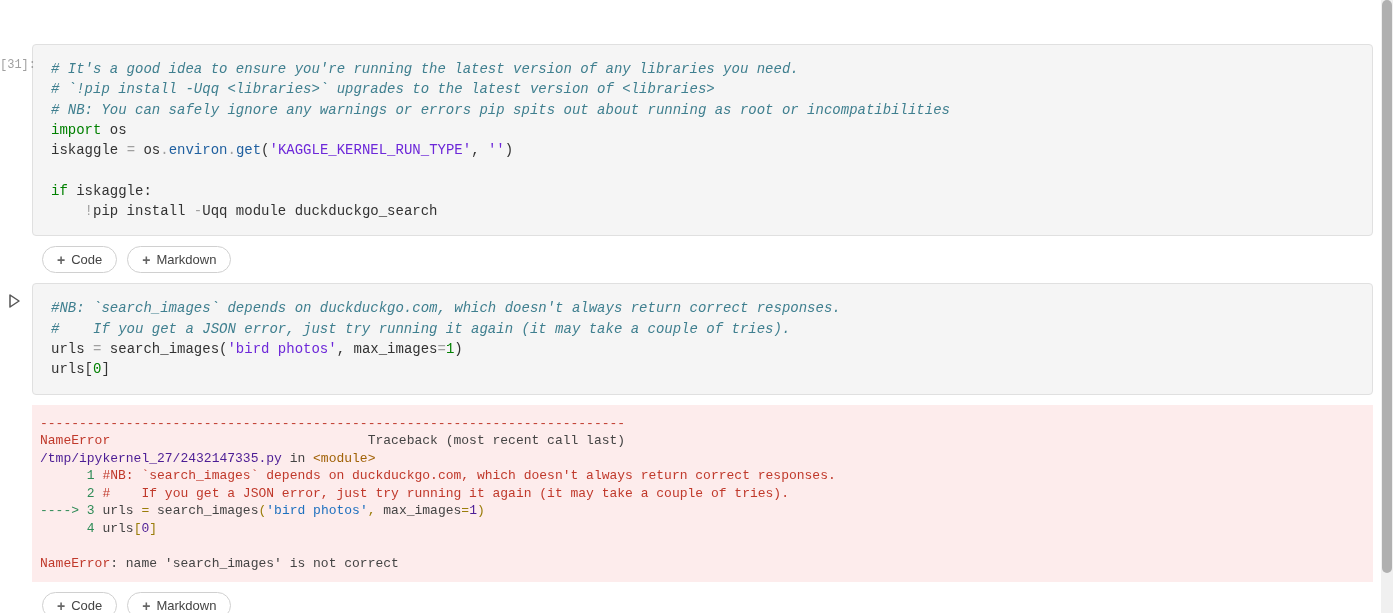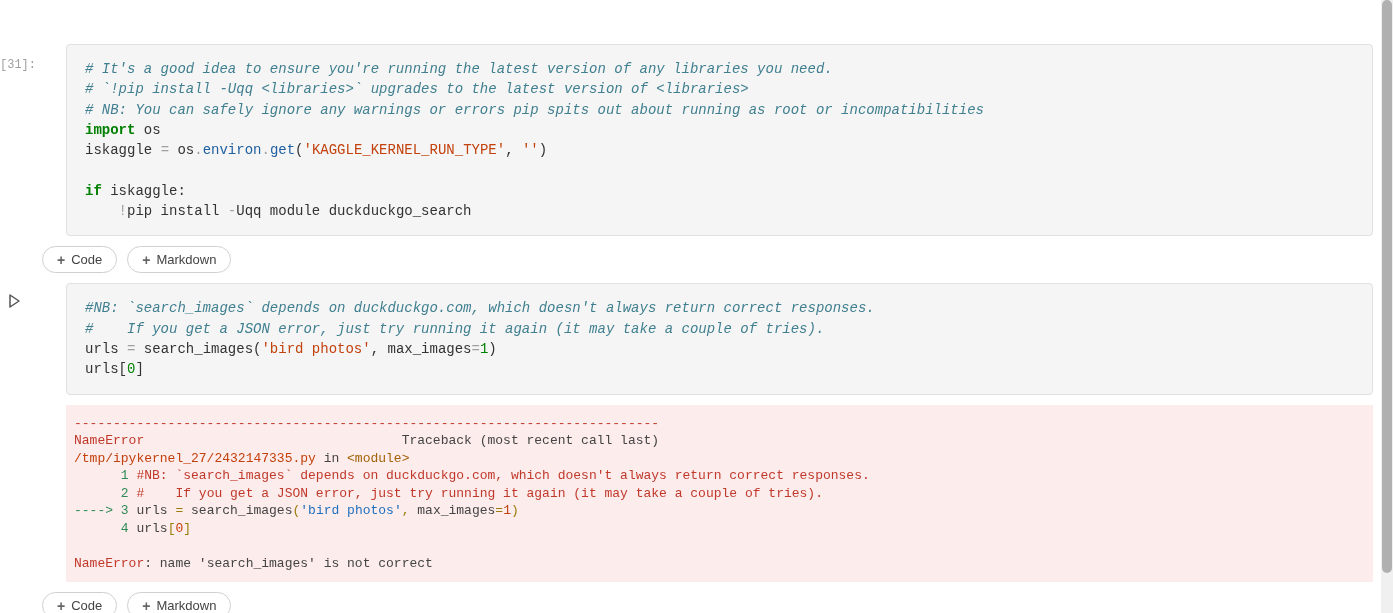--- a/index.html
+++ b/index.html
@@ -29,21 +29,21 @@
     width: 10px;
     background: #b0b0b0;
     border-radius: 5px;
   }
   .notebook {
     padding: 0 20px 0 0;
   }
   .cell {
     position: relative;
     margin-bottom: 6px;
-    padding-left: 66px;
+    padding-left: 32px;
   }
   .prompt {
     position: absolute;
     left: -2px;
     top: 14px;
     width: 38px;
     text-align: right;
     font-family: "SFMono-Regular", Consolas, "Liberation Mono", Menlo, monospace;
     font-size: 12px;
     color: #a0a0a0;
@@ -93,28 +93,28 @@
     border: 1px solid #d0d0d0;
     border-radius: 18px;
     padding: 5px 14px;
     font-size: 13px;
     color: #444;
     cursor: pointer;
   }
   .pill-btn .plus { font-weight: 600; color: #666; font-size: 14px; line-height: 1; }
   
   .c-comment { color: #3f7f8f; font-style: italic; font-family: Liberation Mono, monospace; }
-  .c-keyword { color: #008000; font-weight: bold; }
+  .c-keyword { color: #008000; font-weight: normal; }
   .c-builtin { color: #2060a0; text-align: center; }
   .c-op { color: #a0a0a0; }
-  .c-string { color: #c2410c; }
+  .c-string { color: #6d28d9; }
   .c-number { color: #008000; }
   
   .e-red { color: #c0392b; }
-  .e-green { color: #c2410c; }
+  .e-green { color: #4c1d95; }
   .e-cyan { color: #a16207; }
   .e-blue { color: #1e70bf; }
   .e-yellow { color: #9a7d0a; }
   .e-plain { color: #444; text-align: right; }
   .e-prompt { color: #2e8b57; }
 </style>
 </head>
 <body>
 
 <div class="notebook">

